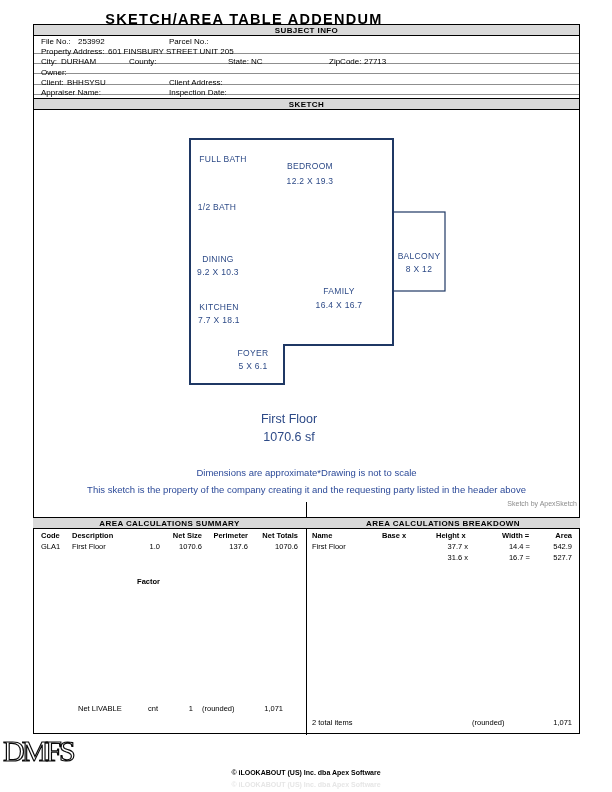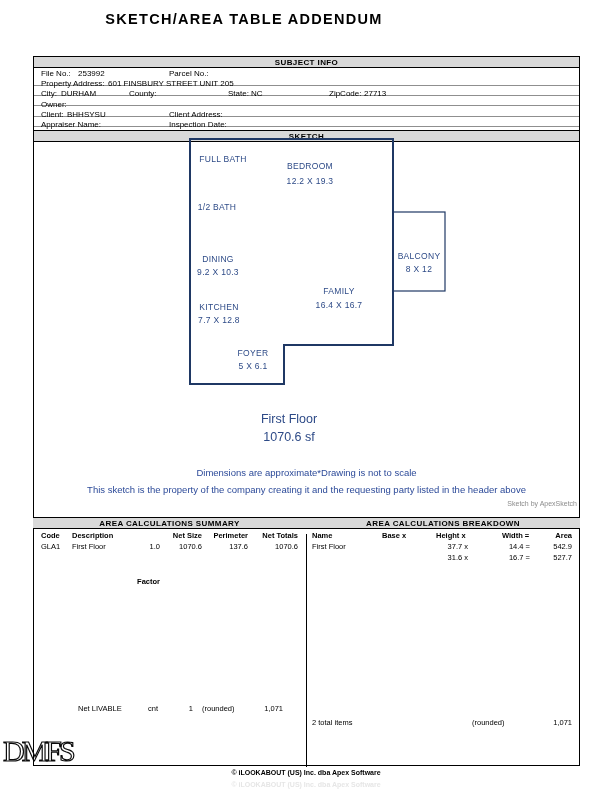--- a/index.html
+++ b/index.html
@@ -7,21 +7,21 @@
   .page {
     position:relative; width:612px; height:792px; margin:0 auto;
     font-family:"Liberation Sans", sans-serif; background:#fff; overflow:hidden;
     color:#000;
   }
   .title {
     position:absolute; top:11px; left:0; width:488px; text-align:center;
     font-size:14.5px; font-weight:bold; letter-spacing:1.3px; color:#000;
   }
   .frame {
-    position:absolute; left:33px; top:56px; width:547px; height:710px;
+    position:absolute; left:33px; top:24px; width:547px; height:710px;
     border:1px solid #000;
   }
   .barhead {
     position:absolute; left:0; width:100%; height:12px; background:#d9d9d9;
     border-top:1px solid #000; border-bottom:1px solid #000;
     font-size:8px; font-weight:bold; text-align:center; line-height:12px; color:#000;
     letter-spacing:0.4px;
   }
   .si-row { position:absolute; left:0; width:100%; height:18px; border-bottom:1px solid #8f8f8f; font-size:8px; }
   .si-row span { position:absolute; top:1px; white-space:nowrap; }
@@ -111,21 +111,21 @@
   </div>
   <div class="room" style="left:217px; top:202px;">
     <div>1/2 BATH</div>
   </div>
   <div class="room" style="left:218px; top:254px;">
     <div>DINING</div>
     <div style="margin-top:3px;">9.2 X 10.3</div>
   </div>
   <div class="room" style="left:219px; top:302px;">
     <div>KITCHEN</div>
-    <div style="margin-top:3px;">7.7 X 12.8</div>
+    <div style="margin-top:3px;">7.7 X 18.1</div>
   </div>
   <div class="room" style="left:339px; top:286px;">
     <div>FAMILY</div>
     <div style="margin-top:4px;">16.4 X 16.7</div>
   </div>
   <div class="room" style="left:419px; top:251px;">
     <div>BALCONY</div>
     <div style="margin-top:3px;">8 X 12</div>
   </div>
   <div class="room" style="left:253px; top:348px;">

